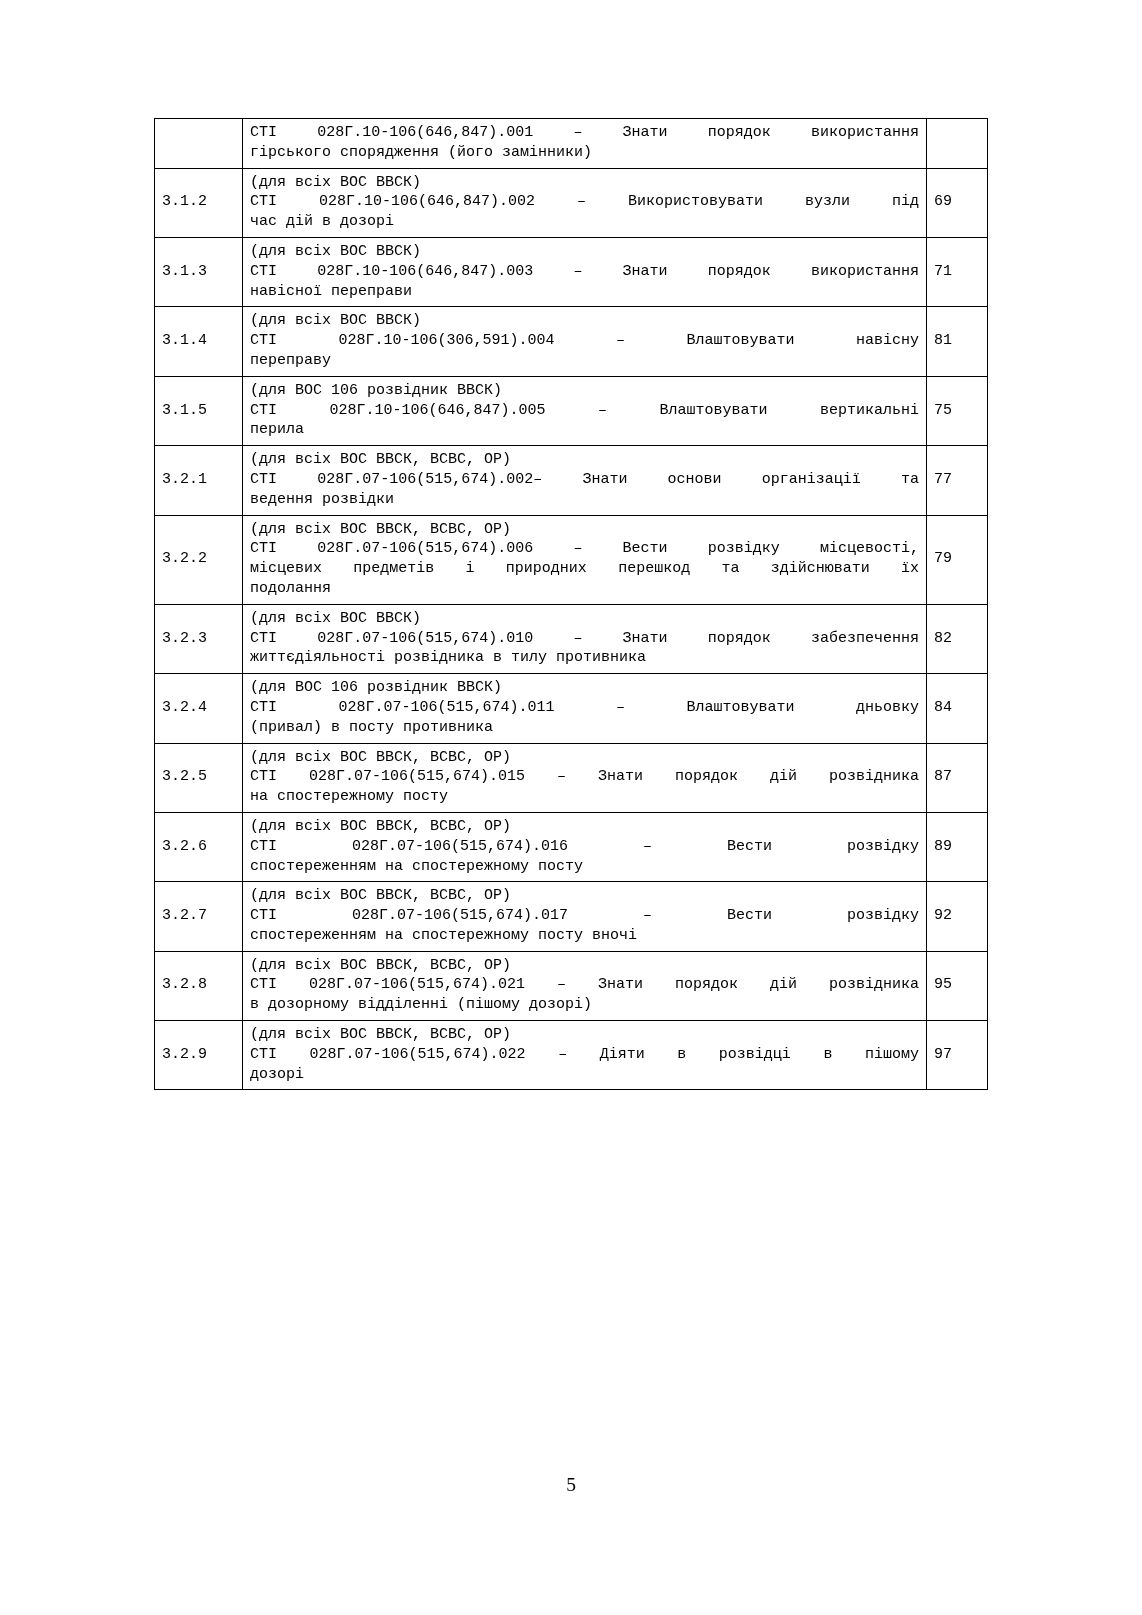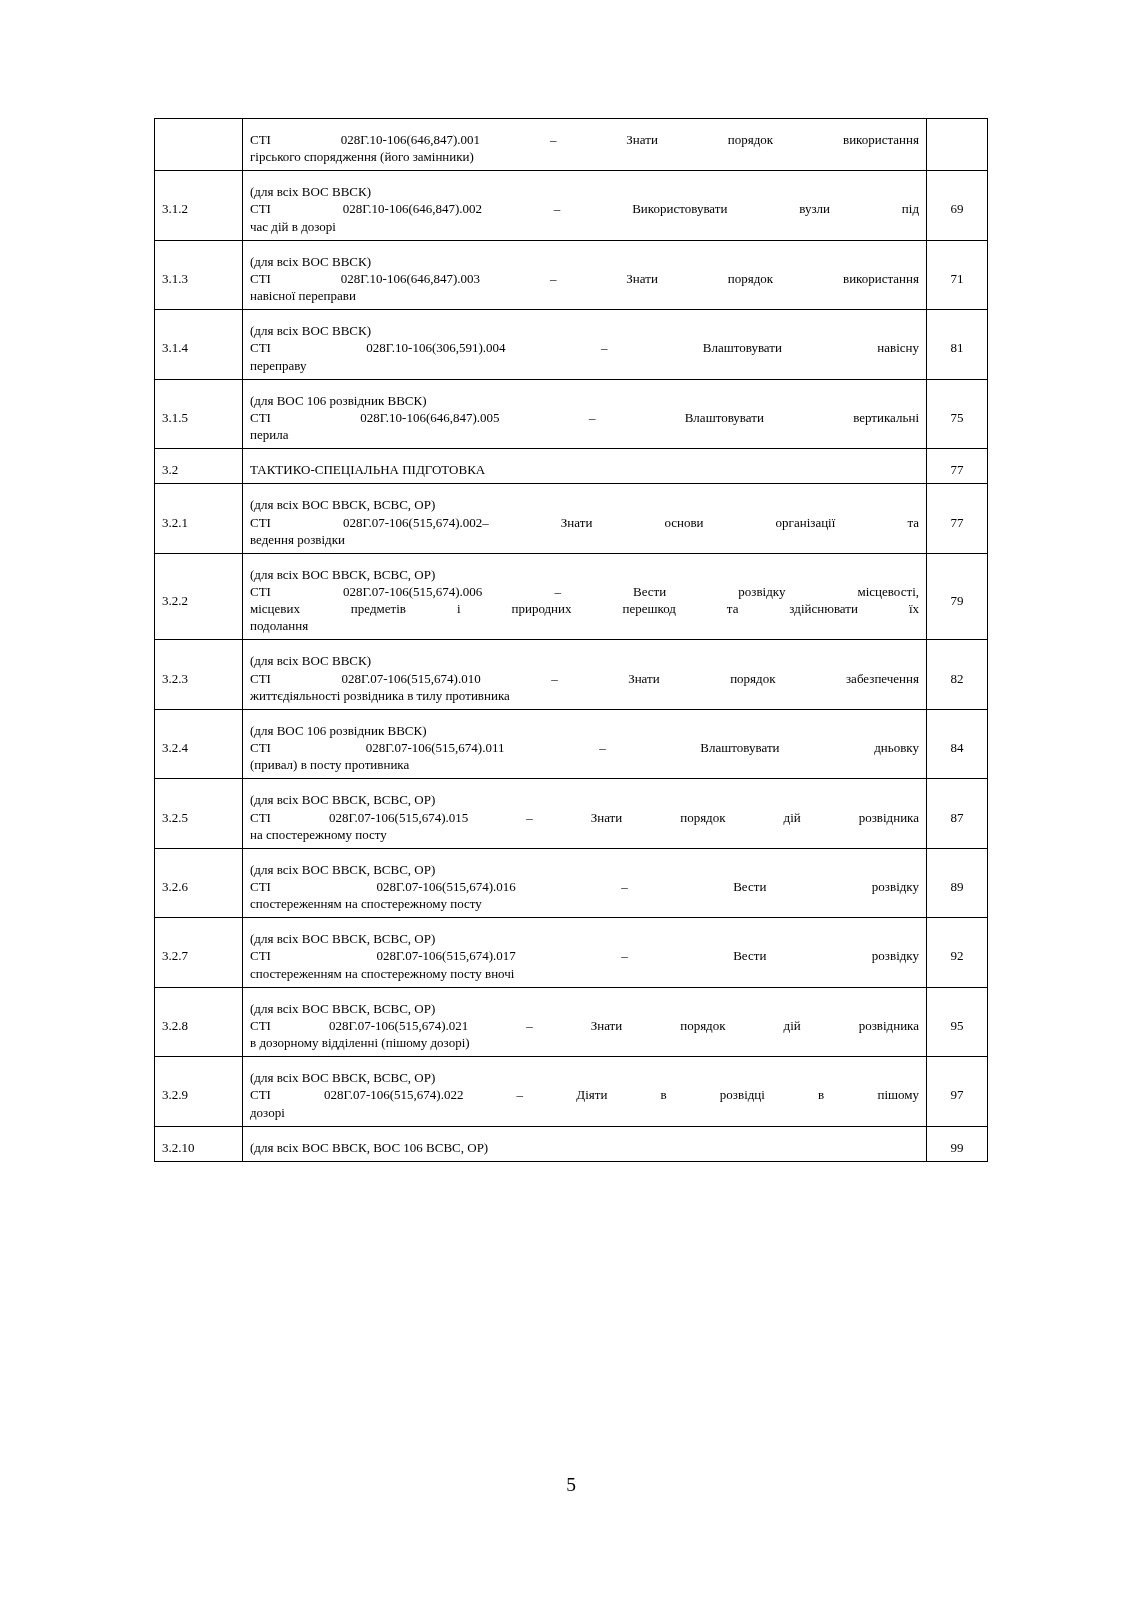--- a/index.html
+++ b/index.html
@@ -23,39 +23,40 @@
     padding: 118px 0 0 0;
   }
   table.toc {
     border-collapse: collapse;
     margin: 0 auto;
     width: 833px;
     table-layout: fixed;
   }
   table.toc td {
     border: 1.6px solid #000000;
-    padding: 12px 7px 5px 7px;
-    font-size: 13px;
+    padding: 4px 7px 5px 7px;
+    font-size: 15px;
     line-height: 1.32;
     vertical-align: middle;
+    font-family: Liberation Mono, monospace;
   }
   col.c-num { width: 88px; }
   col.c-body { width: 684px; }
   col.c-page { width: 61px; }
 
   td.num {
     white-space: nowrap;
   }
   td.body {
     text-align: justify;
     text-align-last: left;
     hyphens: none;
   }
   td.pg {
-    text-align: center;
+    text-align: left;
     white-space: nowrap;
   }
   .line { display: block; }
   .line.just {
     text-align: justify;
     text-align-last: justify;
   }
   .section-title {
     text-align: left;
   }
@@ -124,25 +125,20 @@
       <tr>
         <td class="num">3.1.5</td>
         <td class="body">
           <span class="line">(для ВОС 106 розвідник ВВСК)</span>
           <span class="line just">СТІ 028Г.10-106(646,847).005 – Влаштовувати вертикальні</span>
           <span class="line">перила</span>
         </td>
         <td class="pg">75</td>
       </tr>
 
-      <tr>
-        <td class="num">3.2</td>
-        <td class="body section-title">ТАКТИКО-СПЕЦІАЛЬНА ПІДГОТОВКА</td>
-        <td class="pg">77</td>
-      </tr>
 
       <tr>
         <td class="num">3.2.1</td>
         <td class="body">
           <span class="line">(для всіх ВОС ВВСК, ВСВС, ОР)</span>
           <span class="line just">СТІ 028Г.07-106(515,674).002– Знати основи організації та</span>
           <span class="line">ведення розвідки</span>
         </td>
         <td class="pg">77</td>
       </tr>
@@ -221,23 +217,18 @@
       <tr>
         <td class="num">3.2.9</td>
         <td class="body">
           <span class="line">(для всіх ВОС ВВСК, ВСВС, ОР)</span>
           <span class="line just">СТІ 028Г.07-106(515,674).022 – Діяти в розвідці в пішому</span>
           <span class="line">дозорі</span>
         </td>
         <td class="pg">97</td>
       </tr>
 
-      <tr>
-        <td class="num">3.2.10</td>
-        <td class="body">(для всіх ВОС ВВСК, ВОС 106 ВСВС, ОР)</td>
-        <td class="pg">99</td>
-      </tr>
 
     </tbody>
   </table>
 
   <div class="footer-num">5</div>
 </div>
 
 </body></html>

